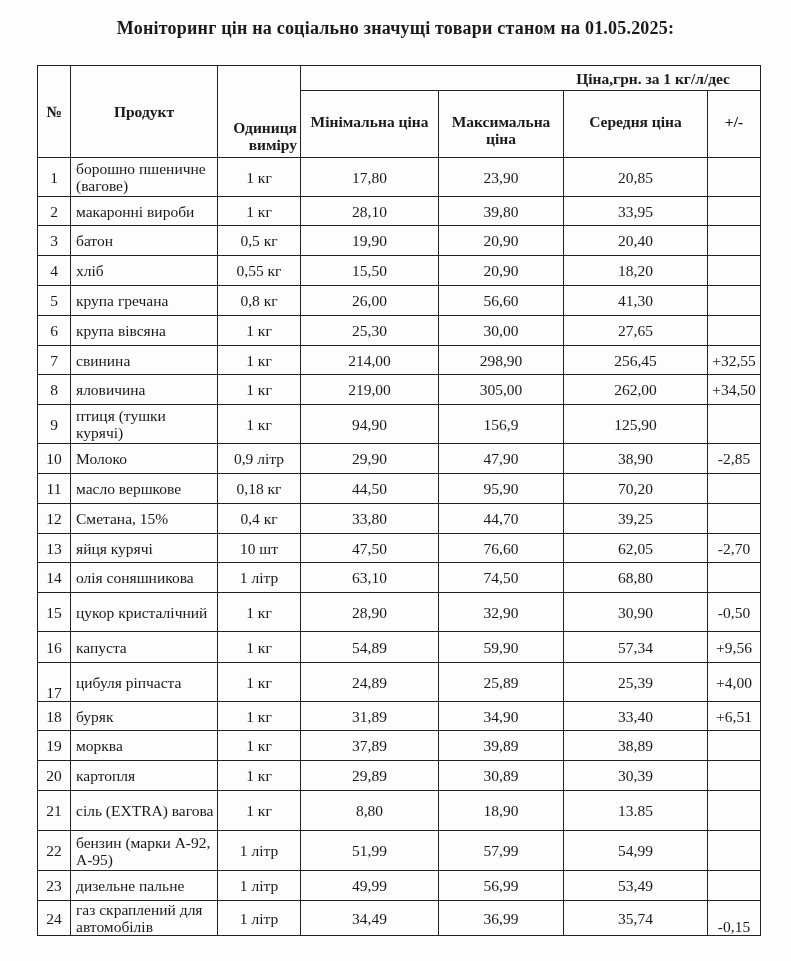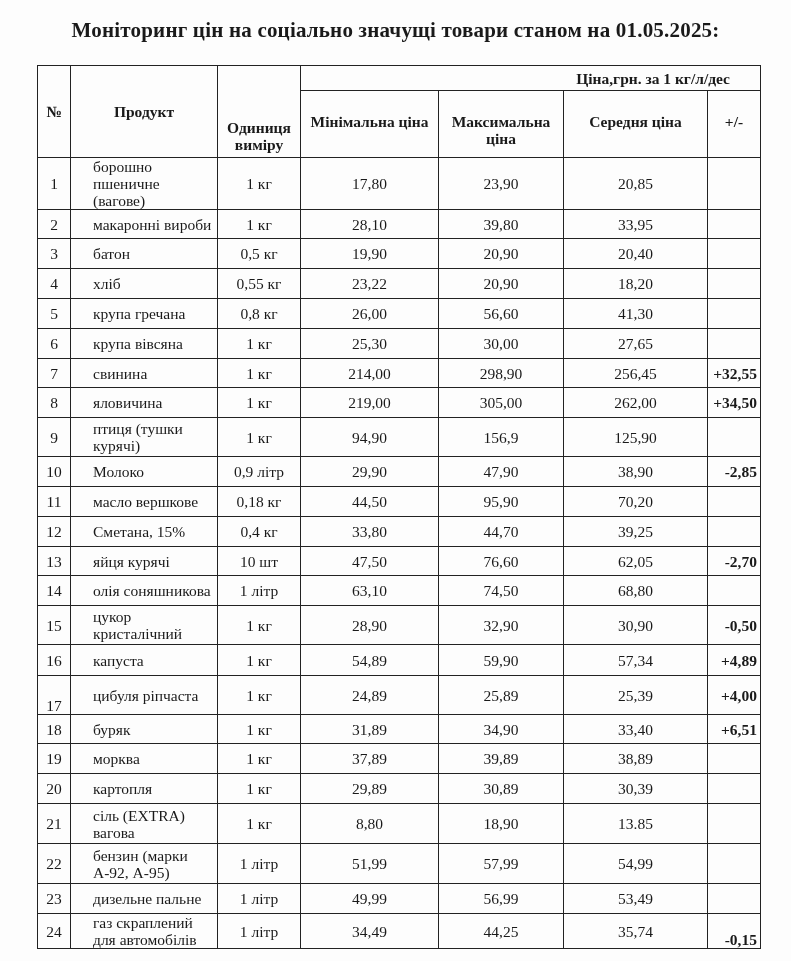--- a/index.html
+++ b/index.html
@@ -1,32 +1,32 @@
 <!DOCTYPE html>
 <html><head>
 <meta charset="utf-8">
 <style>
   html, body { margin:0; padding:0; background:#fdfdfd; }
   body { width:791px; height:961px; position:relative; overflow:hidden;
          font-family:"Liberation Serif", "DejaVu Serif", serif; color:#1a1a1a; }
   .title { position:absolute; left:0; top:18px; width:791px; text-align:center;
-           font-size:21px; font-weight:bold; letter-spacing:0.2px; }
+           font-size:18px; font-weight:bold; letter-spacing:0.2px; }
   table { position:absolute; left:37px; top:65px; border-collapse:collapse;
           table-layout:fixed; width:723px; }
   td, th { border:1.5px solid #222; font-size:15.5px; padding:0 3px; line-height:17px; }
   th { font-weight:bold; }
   .num { text-align:center; }
-  .prod { text-align:left; padding-left:22px; }
+  .prod { text-align:left; padding-left:5px; }
   .unit { text-align:center; }
   .val { text-align:center; }
-  .diff { text-align:right; padding-left:3px;font-weight:bold; }
+  .diff { text-align:center; padding-left:3px; }
   .hdr-group { text-align:right; padding-right:30px; height:24px; }
   .hdr-sub { height:44px; vertical-align:top; padding-top:22px; }
   .hdr-big { vertical-align:middle; }
-  .hdr-unit { vertical-align:bottom; padding-bottom:4px; }
+  .hdr-unit { vertical-align:bottom; padding-bottom:4px;text-align:right; }
   .bottom-al { vertical-align:bottom; }
 </style>
 </head>
 <body>
 
 <div class="title">Моніторинг цін на соціально значущі товари станом на 01.05.2025:</div>
 
 <table>
   <colgroup>
     <col style="width:33px">
@@ -76,21 +76,21 @@
         <td class="unit">0,5 кг</td>
         <td class="val">19,90</td>
         <td class="val">20,90</td>
         <td class="val">20,40</td>
         <td class="diff"></td>
       </tr>
       <tr style="height: 30px;">
         <td class="num">4</td>
         <td class="prod">хліб</td>
         <td class="unit">0,55 кг</td>
-        <td class="val">23,22</td>
+        <td class="val">15,50</td>
         <td class="val">20,90</td>
         <td class="val">18,20</td>
         <td class="diff"></td>
       </tr>
       <tr style="height: 30px;">
         <td class="num">5</td>
         <td class="prod">крупа гречана</td>
         <td class="unit">0,8 кг</td>
         <td class="val">26,00</td>
         <td class="val">56,60</td>
@@ -187,21 +187,21 @@
         <td class="val">30,90</td>
         <td class="diff">-0,50</td>
       </tr>
       <tr style="height: 31px;">
         <td class="num">16</td>
         <td class="prod">капуста</td>
         <td class="unit">1 кг</td>
         <td class="val">54,89</td>
         <td class="val">59,90</td>
         <td class="val">57,34</td>
-        <td class="diff">+4,89</td>
+        <td class="diff">+9,56</td>
       </tr>
       <tr style="height: 39px;">
         <td class="num bottom-al">17</td>
         <td class="prod">цибуля ріпчаста</td>
         <td class="unit">1 кг</td>
         <td class="val">24,89</td>
         <td class="val">25,89</td>
         <td class="val">25,39</td>
         <td class="diff">+4,00</td>
       </tr>
@@ -257,18 +257,18 @@
         <td class="val">49,99</td>
         <td class="val">56,99</td>
         <td class="val">53,49</td>
         <td class="diff"></td>
       </tr>
       <tr style="height: 27px;">
         <td class="num">24</td>
         <td class="prod">газ скраплений для автомобілів</td>
         <td class="unit">1 літр</td>
         <td class="val">34,49</td>
-        <td class="val">44,25</td>
+        <td class="val">36,99</td>
         <td class="val">35,74</td>
         <td class="diff bottom-al">-0,15</td>
       </tr>
     </tbody>
 </table>
 
 </body></html>

